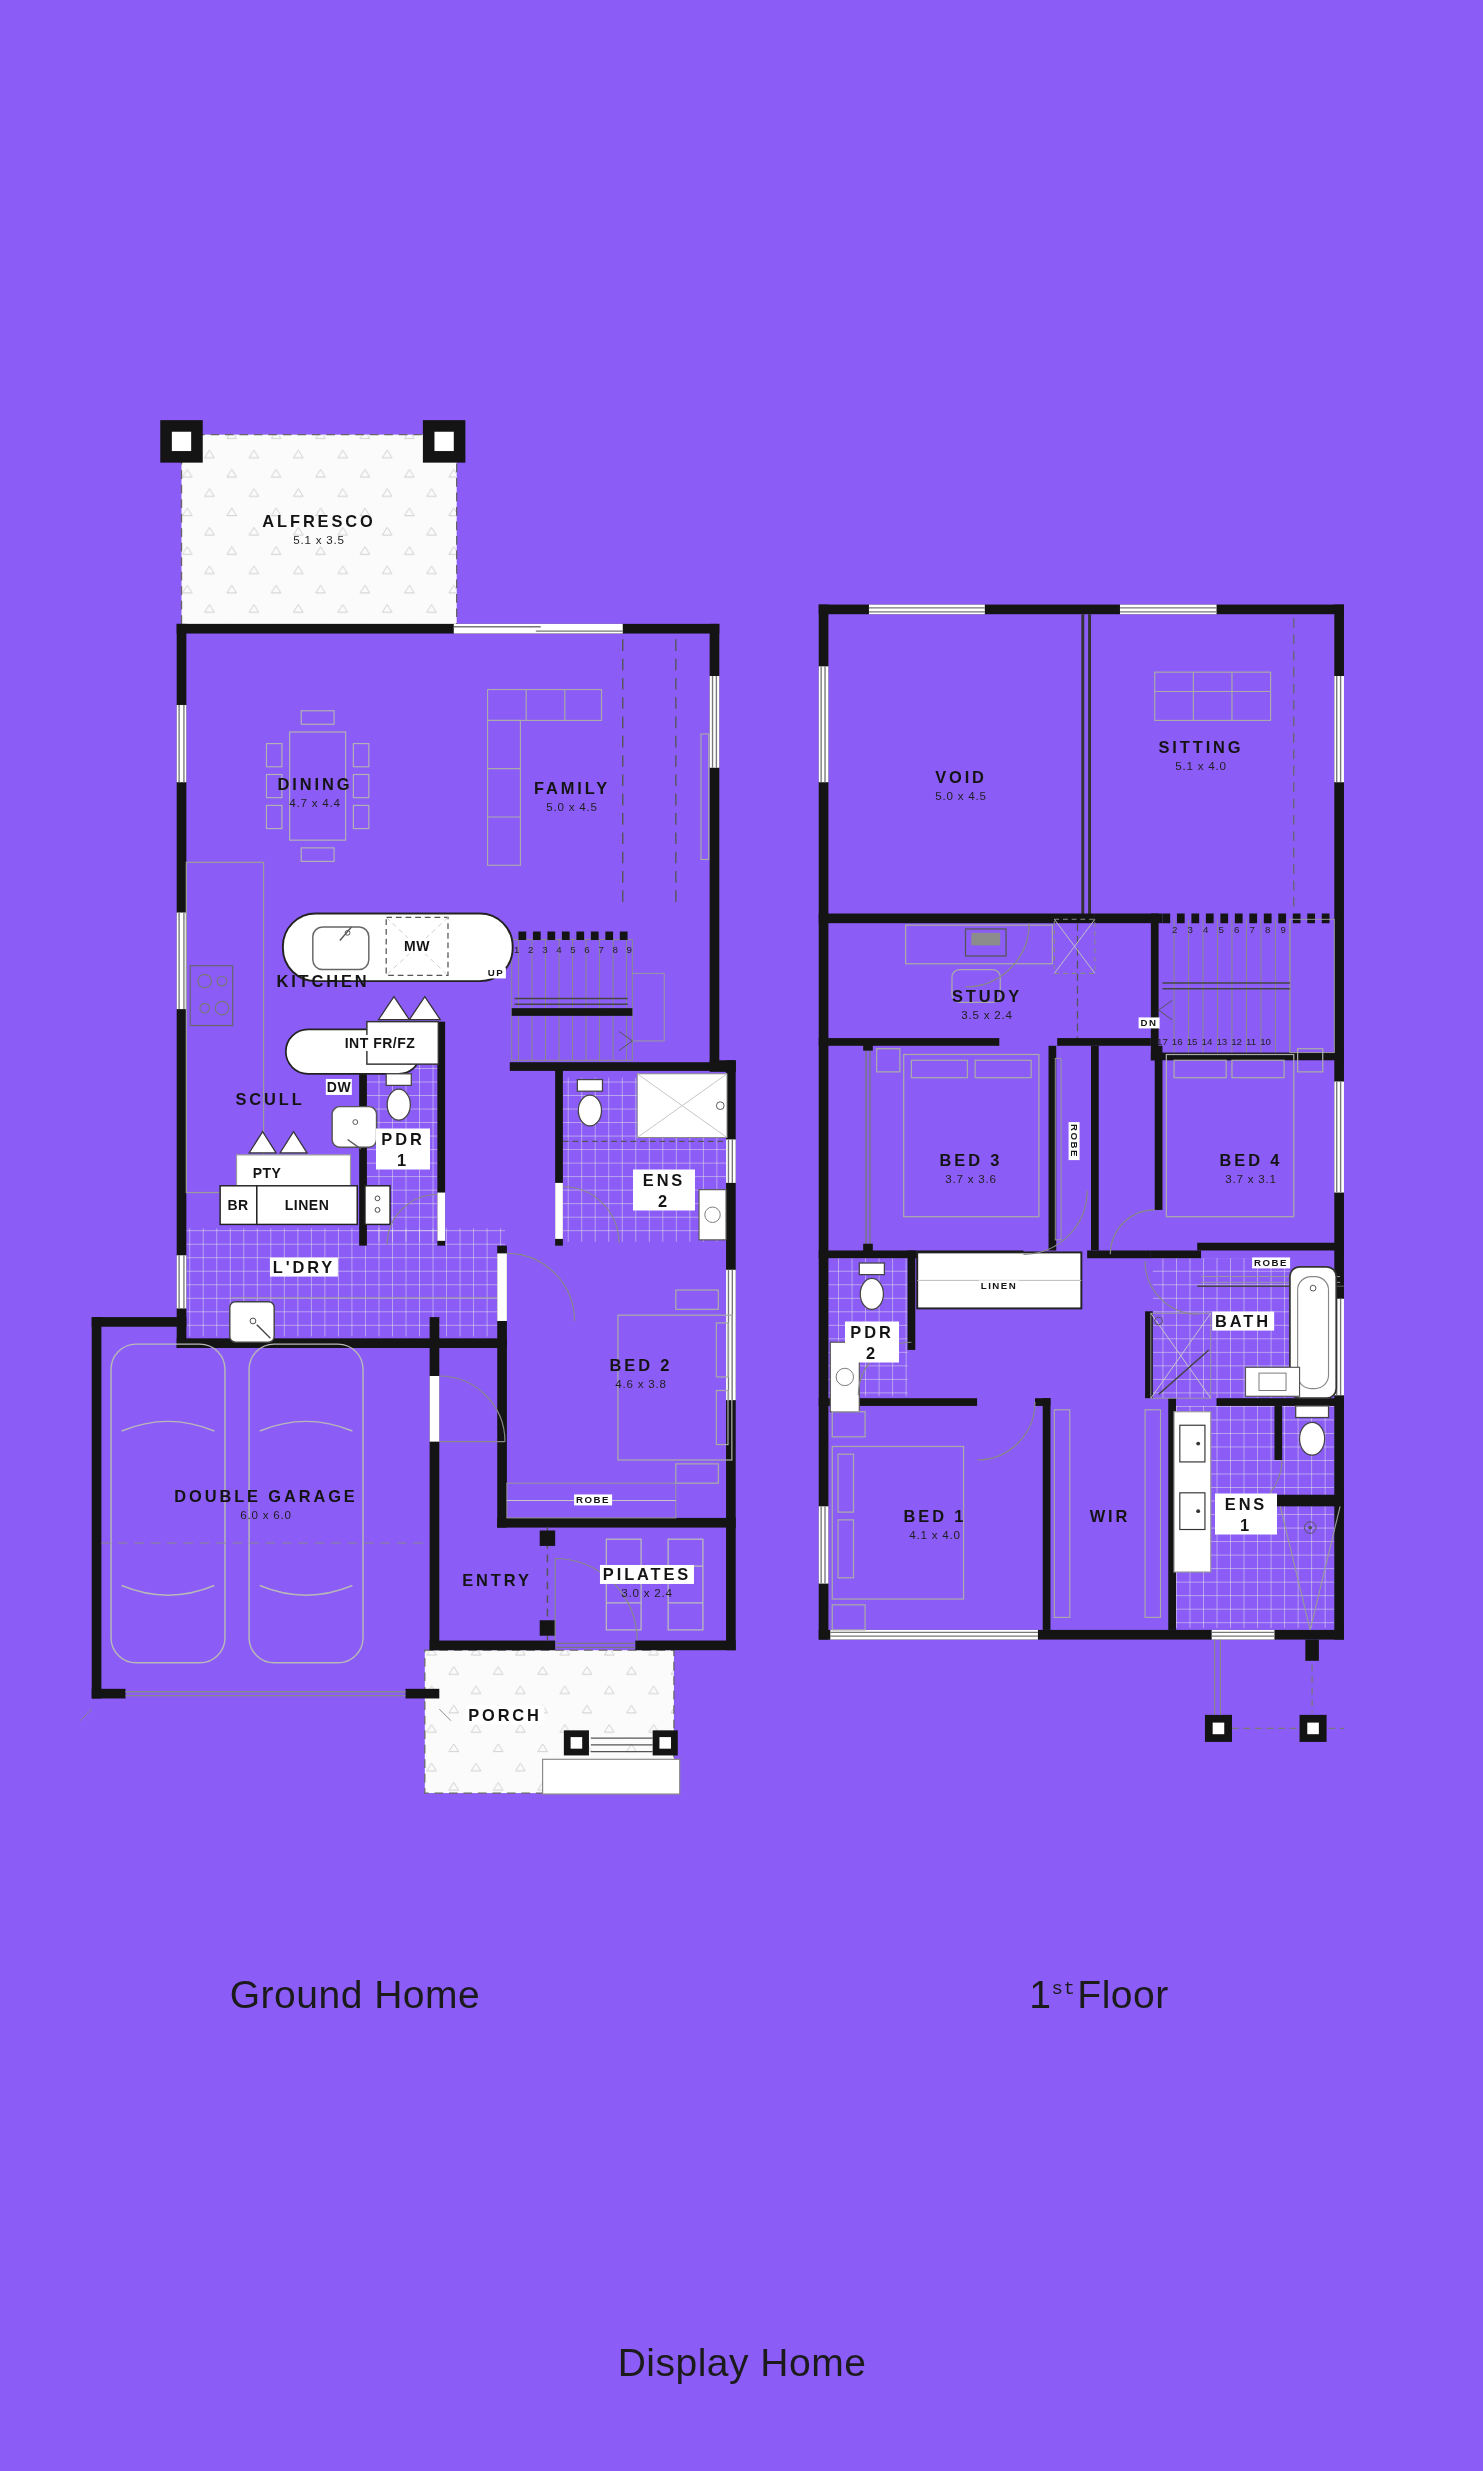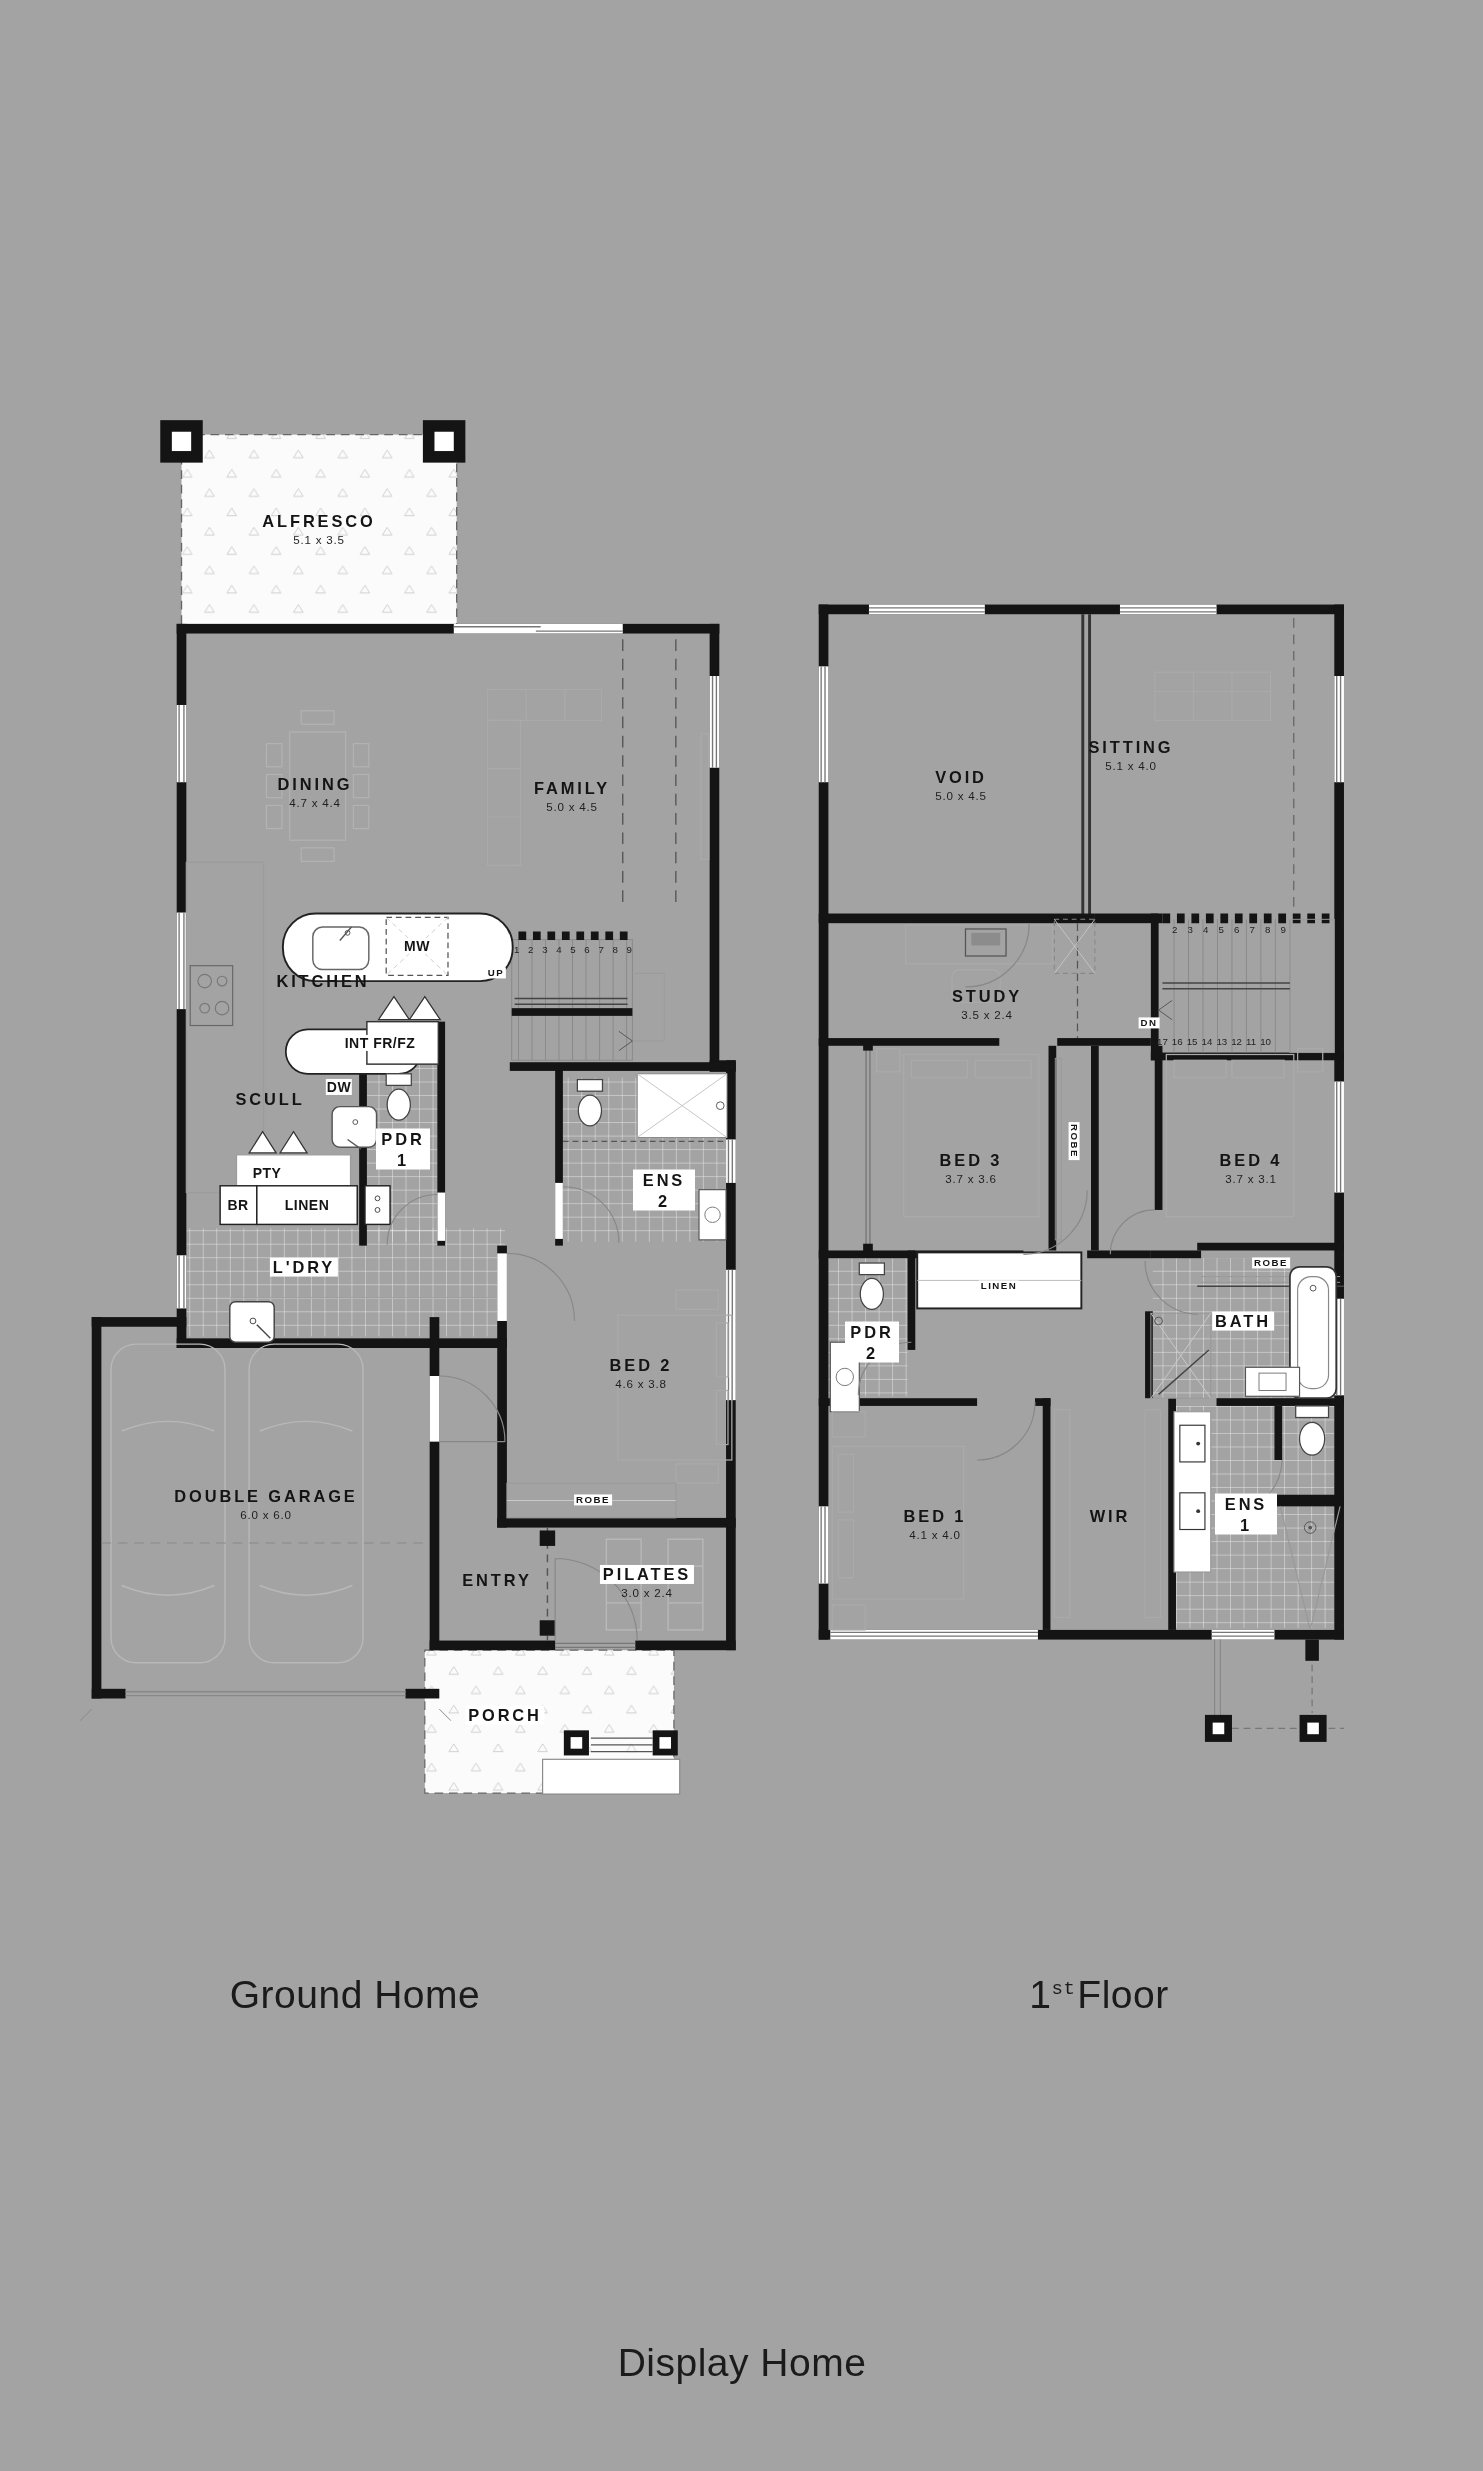--- a/index.html
+++ b/index.html
@@ -1,16 +1,16 @@
 <!DOCTYPE html>
 <html><head>
 <meta charset="utf-8">
 <style>
   html,body{margin:0;padding:0;background:#fff;}
-  #canvas{position:relative;width:1483px;height:2472px;background:#a3a3a3;overflow:hidden;
+  #canvas{position:relative;width:1483px;height:2472px;background:#8b5cf6;overflow:hidden;
           font-family:"Liberation Sans", sans-serif;color:#141414;}
   #plan-svg{position:absolute;left:0;top:0;}
   .plan-label{position:absolute;transform:translate(-50%,-50%);display:flex;flex-direction:column;
               align-items:center;gap:1.9px;text-align:center;line-height:1.15;white-space:nowrap;color:#141414;}
   .plan-label .nm{font-size:16.4px;font-weight:700;letter-spacing:2.9px;}
   .plan-label .dm{font-size:11.6px;font-weight:400;letter-spacing:0.8px;color:#1f1f1f;}
   .plan-label.wrap{white-space:normal;}
   .plan-label.wrap .nm{line-height:1.25;}
   .plan-label.sm .nm{font-size:9.7px;letter-spacing:1.5px;background:#fff;padding:0 1.9px;}
   .plan-label.xs .nm{font-size:14px;letter-spacing:0.5px;background:#fff;padding:0 1px;text-align:center;}
@@ -467,21 +467,21 @@
       <span>6</span>
       <span>7</span>
       <span>8</span>
       <span>9</span>
     </div>
 
 <div class="plan-label" style="left:961px;top:785px">
   <span class="nm">VOID</span>
   <span class="dm">5.0 x 4.5</span>
 </div>
-<div class="plan-label" style="left:1131px;top:755px">
+<div class="plan-label" style="left:1201px;top:755px">
   <span class="nm">SITTING</span>
   <span class="dm">5.1 x 4.0</span>
 </div>
 <div class="plan-label" style="left:987px;top:1004px">
   <span class="nm">STUDY</span>
   <span class="dm">3.5 x 2.4</span>
 </div>
 <div class="plan-label sm" style="left:1149px;top:1023px">
   <span class="nm">DN</span>
 </div>

